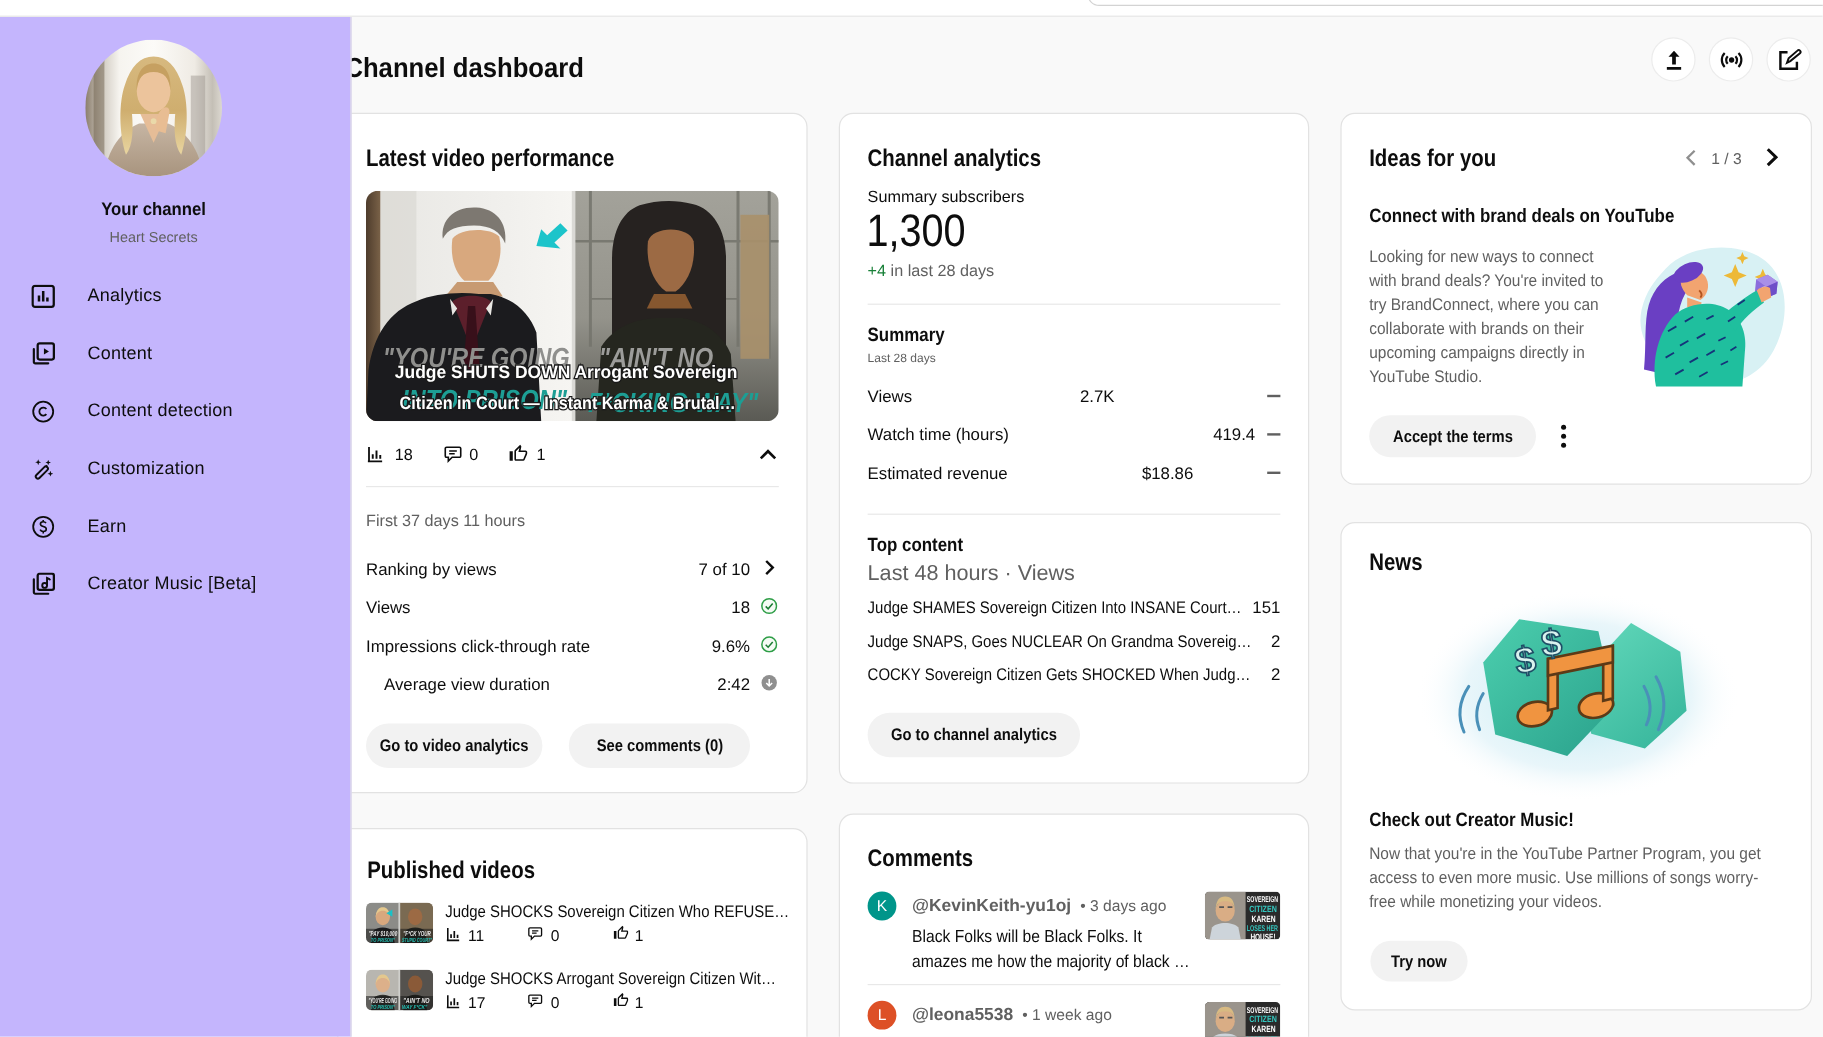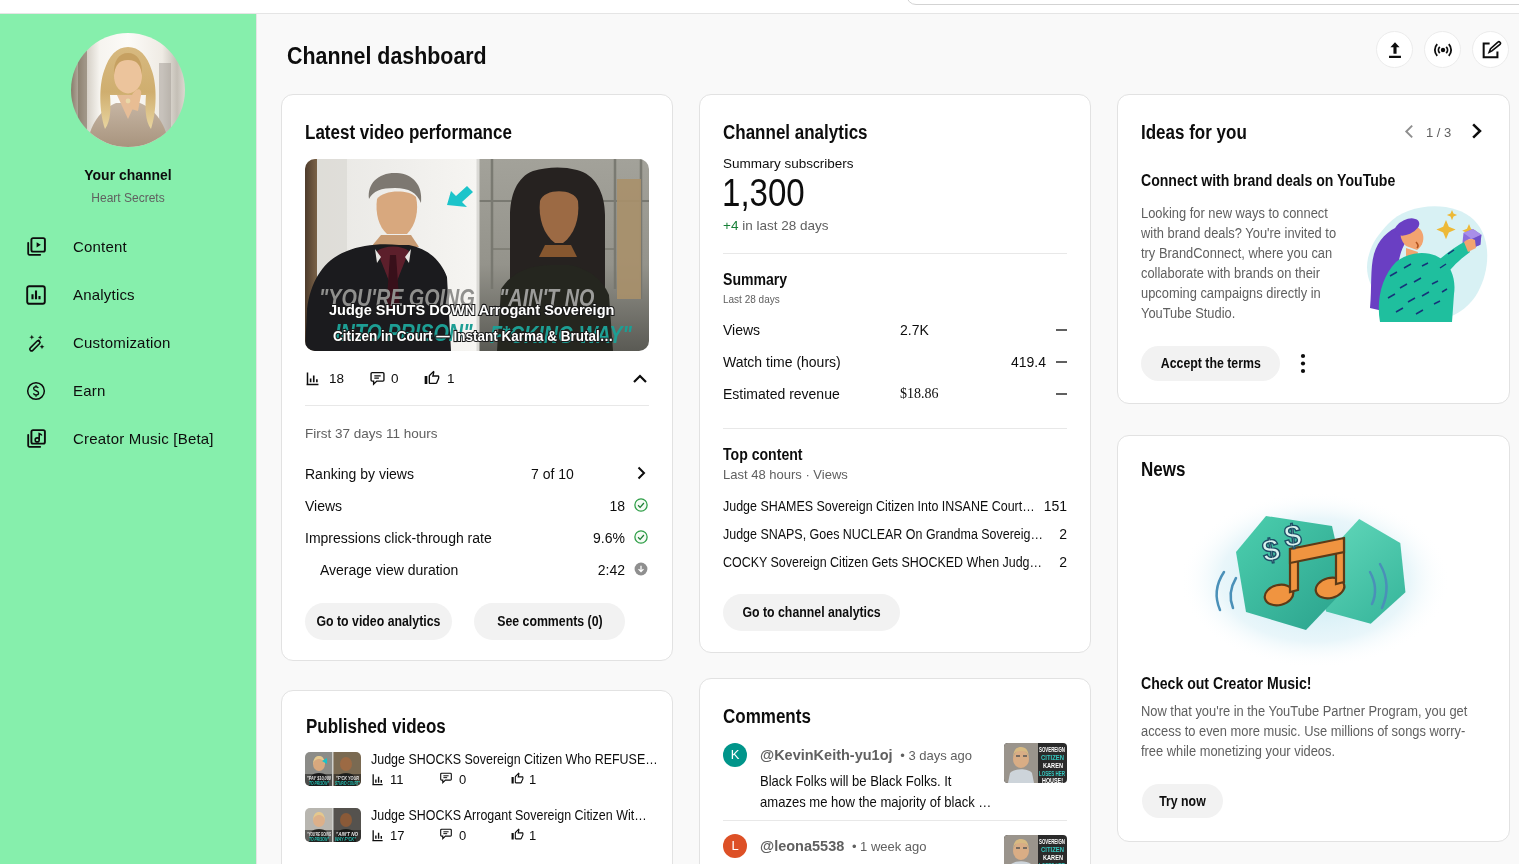--- a/index.html
+++ b/index.html
@@ -1,21 +1,21 @@
 <!DOCTYPE html>
 <html><head>
 <meta charset="utf-8">
 <style>
 * { margin:0; padding:0; box-sizing:border-box; }
 html,body { width:1519px; height:864px; overflow:hidden; }
 body { font-family:"Liberation Sans", sans-serif; background:#f9f9f9; position:relative; color:#0d0d0d; }
 .abs { position:absolute; }
 .topbar { position:absolute; left:0; top:0; width:1519px; height:14px; background:#fff; border-bottom:1px solid #e5e5e5; z-index:5; }
 .searchbottom { position:absolute; left:906px; top:-16px; width:700px; height:21px; border:1px solid #d3d3d3; border-radius:0 0 0 10px; background:#fff; }
-.sidebar { position:absolute; left:0; top:14px; width:257px; height:850px; background:#86efac; border-right:1px solid #e5e5e5; z-index:4; }
+.sidebar { position:absolute; left:0; top:14px; width:293px; height:850px; background:#c4b5fd; border-right:1px solid #e5e5e5; z-index:4; }
 .avatar { position:absolute; left:71px; top:19px; width:114px; height:114px; border-radius:50%; overflow:hidden; }
 .ych { position:absolute; left:0; top:152px; width:256px; text-align:center; font-size:15px; font-weight:bold; color:#0d0d0d; transform:scaleX(0.93); }
 .hs { position:absolute; left:0; top:177px; width:256px; text-align:center; font-size:12px; color:#606060; }
 .menu { position:absolute; left:0; top:209px; width:256px; }
 .mi { position:relative; height:48px; width:256px; }
 .mi .pill { position:absolute; left:12px; top:0px; width:232px; height:47px; border-radius:10px; }
 .mi.sel .pill { background:#f2f2f2; }
 .mi svg { position:absolute; left:26px; top:14px; }
 .mi .lab { position:absolute; left:73px; top:15px; font-size:15px; font-weight:500; color:#0d0d0d; letter-spacing:0.2px; }
 .mi.sel .lab { font-weight:bold; transform:scaleX(0.93); transform-origin:0 50%; }
@@ -80,33 +80,41 @@
 
     <circle cx="57" cy="68" r="2.4" fill="#ead9a9"></circle>
     <path d="M48 52 C51 57 63 57 66 52" stroke="#caa27b" stroke-width="0.8" fill="none" opacity="0"></path>
   </svg></div>
   <div class="ych">Your channel</div>
   <div class="hs">Heart Secrets</div>
   <div class="menu">
     <div class="mi">
         <div class="pill"></div>
         <svg width="20" height="20" viewBox="0 0 20 20" fill="none" stroke="#0d0d0d">
+          <rect x="1.2" y="1.2" width="17.6" height="17.6" rx="2" stroke-width="1.9"></rect>
+          <path d="M6.5 9.2 V14.2 M10 5.6 V14.2 M13.5 11 V14.2" stroke-width="2.1"></path>
+        </svg>
+        <div class="lab">Analytics</div>
+      </div>
+    <div class="mi">
+        <div class="pill"></div>
+        <svg width="20" height="20" viewBox="0 0 20 20" fill="none" stroke="#0d0d0d">
           <path d="M2.2 5.8 V16.6 a1.2 1.2 0 0 0 1.2 1.2 H14.2" stroke-width="1.8" stroke-linecap="round"></path>
           <rect x="5.4" y="1.1" width="13.5" height="13.5" rx="1.6" stroke-width="1.9"></rect>
           <path d="M10.6 5.3 L14.8 7.85 L10.6 10.4 Z" fill="#0d0d0d" stroke="none"></path>
         </svg>
         <div class="lab">Content</div>
       </div>
     <div class="mi">
         <div class="pill"></div>
-        <svg width="20" height="20" viewBox="0 0 20 20" fill="none" stroke="#0d0d0d">
-          <rect x="1.2" y="1.2" width="17.6" height="17.6" rx="2" stroke-width="1.9"></rect>
-          <path d="M6.5 9.2 V14.2 M10 5.6 V14.2 M13.5 11 V14.2" stroke-width="2.1"></path>
+        <svg width="20" height="20" viewBox="0 0 24 24" fill="none" stroke="#0d0d0d">
+          <circle cx="12" cy="12" r="10" stroke-width="1.8"></circle>
+          <path d="M15.2 9.4 a4 4 0 1 0 0 5.2" stroke-width="1.8"></path>
         </svg>
-        <div class="lab">Analytics</div>
+        <div class="lab">Content detection</div>
       </div>
     <div class="mi">
         <div class="pill"></div>
         <svg width="20" height="20" viewBox="0 0 24 24" fill="none" stroke="#0d0d0d">
           <path d="M13.1 9.9 L5.2 17.8 a2.1 2.1 0 0 0 3 3 L16.1 12.9 a2.1 2.1 0 0 0 -3 -3 Z" stroke-width="1.9"></path>
           <path d="M13.8 9.2 l1.3 1.3 1.6-1.6 -1.3-1.3 z" fill="#0d0d0d" stroke="none"></path>
           <path d="M7 2 l0.8 2.2 L10 5 l-2.2 0.8 L7 8 l-0.8-2.2 L4 5 l2.2-0.8 Z M17 2.6 l0.75 2 2 0.75 -2 0.75 L17 8.1 l-0.75-2 -2-0.75 2-0.75 Z M19.2 13.6 l0.8 2.1 2.1 0.8 -2.1 0.8 -0.8 2.1 -0.8-2.1 -2.1-0.8 2.1-0.8 Z" fill="#0d0d0d" stroke="none"></path>
         </svg>
         <div class="lab">Customization</div>
       </div>
@@ -229,21 +237,21 @@
       <path d="M9 21h9c.83 0 1.54-.5 1.84-1.22l3.02-7.05c.09-.23.14-.47.14-.73v-2c0-1.1-.9-2-2-2h-6.31l.95-4.57.03-.32c0-.41-.17-.79-.44-1.06L14.17 1 7.58 7.59C7.22 7.95 7 8.45 7 9v10c0 1.1.9 2 2 2zM9 9l4.34-4.34L12 10h9v2l-3 7H9V9zM1 9h4v12H1z"></path>
     </svg></div>
 <div class="abs row14" style="left:447px; top:371px; font-size:13.5px;">1</div>
 <div class="abs" style="left:632px; top:372px;"><svg width="16" height="14" viewBox="0 0 16 14">
       <path d="M2 10 L8 4 L14 10" fill="none" stroke="#0d0d0d" stroke-width="2.2"></path>
     </svg></div>
 <div class="divider" style="left:305px; top:405px; width:344px;"></div>
 <div class="abs g" style="left:305px; top:426px; font-size:13.5px;">First 37 days 11 hours</div>
 
 <div class="abs row14" style="left:305px; top:466px;">Ranking by views</div>
-<div class="abs row14" style="left:480px; top:466px; width:145px; text-align:center;">7 of 10</div>
+<div class="abs row14" style="left:480px; top:466px; width:145px; text-align:right;">7 of 10</div>
 <div class="abs" style="left:634px; top:466px;"><svg width="14" height="14" viewBox="0 0 14 14">
       <path d="M4.5 1.5 L10 7 L4.5 12.5" fill="none" stroke="#0d0d0d" stroke-width="2"></path>
     </svg></div>
 <div class="abs row14" style="left:305px; top:498px;">Views</div>
 <div class="abs row14" style="left:480px; top:498px; width:145px; text-align:right;">18</div>
 <div class="abs" style="left:634px; top:498px;"><svg width="14" height="14" viewBox="0 0 24 24">
       <circle cx="12" cy="12" r="10.5" fill="#f4fbf4" stroke="#2e9e47" stroke-width="2.2"></circle>
       <path d="M7 12.5 L10.5 16 L17 8.5" fill="none" stroke="#1c7c33" stroke-width="2.2"></path>
     </svg></div>
 <div class="abs row14" style="left:305px; top:530px;">Impressions click-through rate</div>
@@ -335,25 +343,25 @@
 <div class="divider" style="left:723px; top:253px; width:344px;"></div>
 <div class="h16" style="left:723px; top:271px;">Summary</div>
 <div class="abs g" style="left:723px; top:294px; font-size:10px;">Last 28 days</div>
 <div class="abs row14" style="left:723px; top:322px;">Views</div>
 <div class="abs row14" style="left:900px; top:322px; width:146px; text-align:left;">2.7K</div>
 <div class="abs" style="left:1056px; top:329px; width:11px; height:2px; background:#606060;"></div>
 <div class="abs row14" style="left:723px; top:354px;">Watch time (hours)</div>
 <div class="abs row14" style="left:900px; top:354px; width:146px; text-align:right;">419.4</div>
 <div class="abs" style="left:1056px; top:361px; width:11px; height:2px; background:#606060;"></div>
 <div class="abs row14" style="left:723px; top:386px;">Estimated revenue</div>
-<div class="abs row14" style="left:900px; top:386px; width:146px; text-align:left;font-family:Liberation Serif, serif;">$18.86</div>
+<div class="abs row14" style="left:900px; top:386px; width:146px; text-align:center;">$18.86</div>
 <div class="abs" style="left:1056px; top:393px; width:11px; height:2px; background:#606060;"></div>
 <div class="divider" style="left:723px; top:428px; width:344px;"></div>
 <div class="h16" style="left:723px; top:446px;">Top content</div>
-<div class="abs g" style="left:723px; top:467px; font-size:13px;">Last 48 hours · Views</div>
+<div class="abs g" style="left:723px; top:467px; font-size:18px;">Last 48 hours · Views</div>
 <div class="abs row14 sx89" style="left:723px; top:498px; white-space:nowrap;">Judge SHAMES Sovereign Citizen Into INSANE Court…</div>
 <div class="abs row14" style="left:1023px; top:498px; width:44px; text-align:right;">151</div>
 <div class="abs row14 sx89" style="left:723px; top:526px; white-space:nowrap;">Judge SNAPS, Goes NUCLEAR On Grandma Sovereig…</div>
 <div class="abs row14" style="left:1023px; top:526px; width:44px; text-align:right;">2</div>
 <div class="abs row14 sx89" style="left:723px; top:554px; white-space:nowrap;">COCKY Sovereign Citizen Gets SHOCKED When Judg…</div>
 <div class="abs row14" style="left:1023px; top:554px; width:44px; text-align:right;">2</div>
 <div class="gbtn" style="left:723px; top:594px; width:177px;"><span>Go to channel analytics</span></div>
 
 <div class="card" style="left:699px; top:678px; width:392px; height:230px;"></div>
 <div class="ctitle" style="left:723px; top:705px;">Comments</div>

